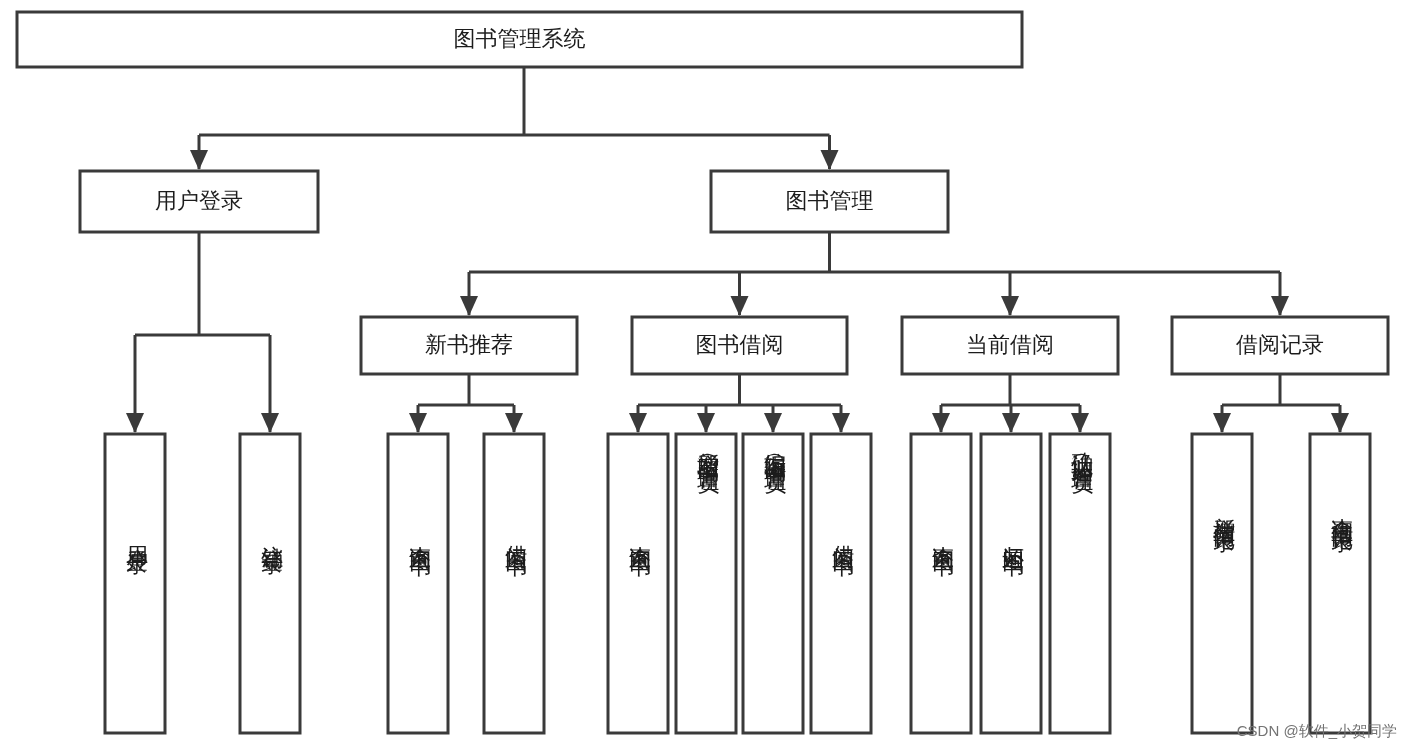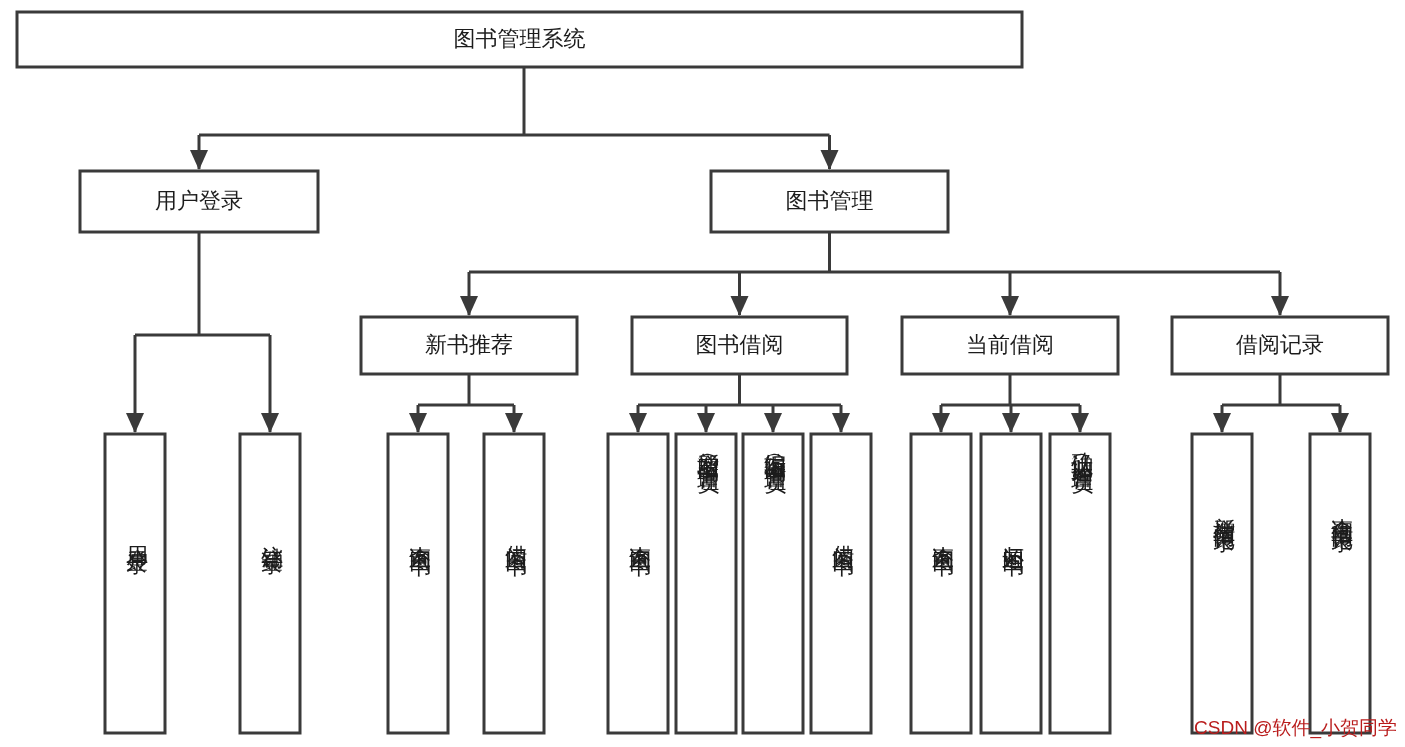--- a/index.html
+++ b/index.html
@@ -53,22 +53,22 @@
     font-size: 22px;
     writing-mode: vertical-rl;
     text-orientation: upright;
     letter-spacing: 3px;
     dominant-baseline: middle;
   }
   .watermark {
     position: absolute;
     right: 8px;
     bottom: 6px;
-    font-size: 19px;
-    color: #b91c1c;
+    font-size: 15px;
+    color: #737373;
     font-family: "Liberation Sans", "DejaVu Sans", sans-serif;
     white-space: nowrap;
     user-select: none;
   }
 </style>
 </head>
 <body>
 
 <div id="diagram-root">
   <svg class="diagram" viewBox="0 0 1405 747">

